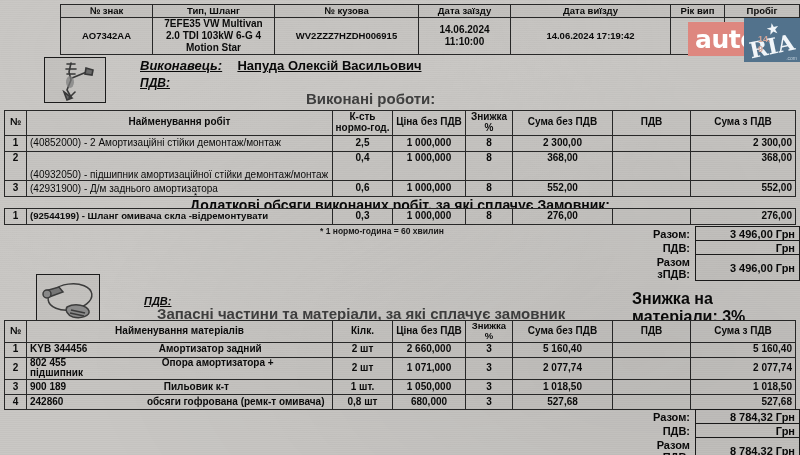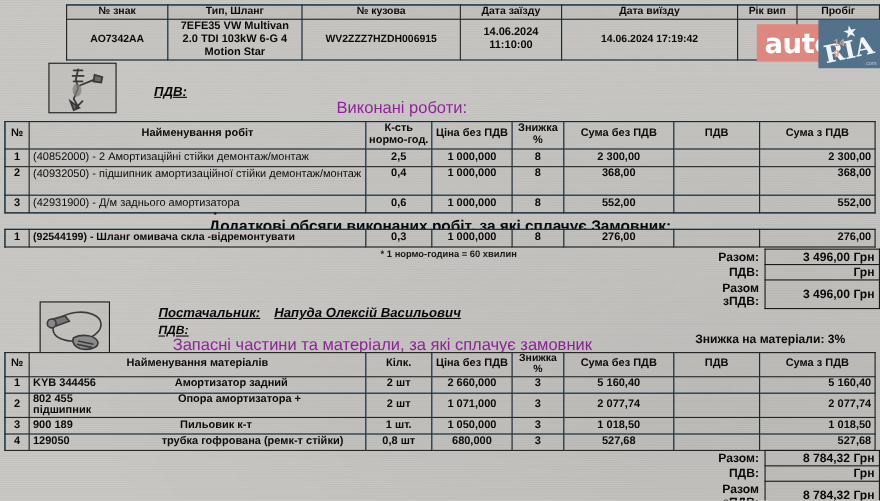--- a/index.html
+++ b/index.html
@@ -29,21 +29,22 @@
     z-index: 60;
     mix-blend-mode: multiply;
     opacity: .75;
   }
   .blk { position: absolute; }
 
   
   table.grid {
     border-collapse: collapse;
     width: 100%;
-    background: #0369a1;
+    background: #4d7c0f;
+    border-radius: 10px;
   }
   table.grid td, table.grid th {
     border: 1px solid #2a2a2a;
     padding: 0 3px;
     color: #0d0d0d;
     font-weight: bold;
     vertical-align: middle;
     line-height: 1.08;
     background: #c6c4c0;
   }
@@ -66,22 +67,22 @@
     overflow: hidden;
   }
   .iconbox svg { display: block; }
 
   .party { position: absolute; font-weight: bold; color: #0b0b0b; }
   .party .lbl { text-decoration: underline; font-style: italic; }
   .party .nm  { text-decoration: underline; }
 
   .sectitle {
     position: absolute;
-    font-weight: normal;
-    color: #a21caf;
+    font-weight: bold;
+    color: #404040;
   }
 
   
   #works { left: 4px; top: 110px; width: 792px; }
   #works table.grid th { font-size: 10px; height: 11px; padding: 1px 2px; }
   #works table.grid td { font-size: 10px; }
   #works .h2 { font-size: 9.5px; }
   #works tr.row td { height: 16px; }
   #works tr.row2 td { height: 26px; }
   #works td.desc { font-size: 9.6px; line-height: 1.14; font-weight: normal; }
@@ -112,21 +113,21 @@
     border: 1.5px solid #1c1c1c; text-align: right; font-weight: bold;
     font-size: 11px; color: #0b0b0b; padding: 0 4px; background: #c6c4c0;
     min-width: 104px; height: 14px;
   }
 
   
   #mats { left: 4px; top: 320px; width: 792px; }
   #mats table.grid td { font-size: 10px; height: 15px; }
 
   .discount {
-    position: absolute; font-size: 11px; font-weight: bold; color: #0b0b0b; margin-top: 13px;
+    position: absolute; font-size: 16px; font-weight: bold; color: #0b0b0b;
   }
 
   
   #wm { position: absolute; left: 688px; top: 18px; z-index: 70; pointer-events: none; }
   #wm .auto {
     position: absolute; left: 0; top: 4px;
     width: 76px; height: 34px;
     background: #e8847a;
     display: flex; align-items: center; justify-content: center;
   }
@@ -203,20 +204,25 @@
         <path d="M22 16 L30 16"></path>
         <path d="M27 20 L44 13"></path>
         <path d="M41 10 L48 12 L47 17 L40 16 Z" fill="#6b6b6b"></path>
         <path d="M19 34 L27 40 L22 42 Z" fill="#6b6b6b"></path>
         <path d="M30 34 L24 40"></path>
       </g>
       <ellipse cx="25" cy="24" rx="4" ry="6" fill="#7d7d7d" opacity=".7"></ellipse>
     </svg>
   </div>
 
+  <div class="party" style="left:140px; top:58px; font-size:13px;">
+    <span class="lbl">Виконавець:</span>
+    <span style="display:inline-block;width:8px"></span>
+    <span class="nm">Напуда Олексій Васильович</span>
+  </div>
   <div class="party" style="left:140px; top:76px; font-size:12px;">
     <span class="lbl">ПДВ:</span>
   </div>
 
   <div class="sectitle" style="left:306px; top:90px; font-size:15px;">Виконані роботи:</div>
 
   <div class="blk" id="works">
     <table class="grid">
       <tbody>
           <tr>
@@ -242,21 +248,21 @@
         <td class="c">2,5</td>
         <td class="c">1 000,000</td>
         <td class="c">8</td>
         <td class="c">2 300,00</td>
         <td class="c"></td>
         <td class="r">2 300,00</td>
       </tr>
 
       <tr class="row2">
         <td class="c" style="vertical-align:top;padding-top:1px">2</td>
-        <td class="l desc" style="vertical-align:top;padding-top:1px">(40932050) -  підшипник амортизаційної стійки демонтаж/монтаж</td>
+        <td class="l desc" style="vertical-align:top;padding-top:17px">(40932050) -  підшипник амортизаційної стійки демонтаж/монтаж</td>
         <td class="c" style="vertical-align:top;padding-top:1px">0,4</td>
         <td class="c" style="vertical-align:top;padding-top:1px">1 000,000</td>
         <td class="c" style="vertical-align:top;padding-top:1px">8</td>
         <td class="c" style="vertical-align:top;padding-top:1px">368,00</td>
         <td class="c"></td>
         <td class="r" style="vertical-align:top;padding-top:1px">368,00</td>
       </tr>
 
       <tr class="row">
         <td class="c">3</td>
@@ -287,21 +293,21 @@
         <td class="c" style="width:73px">1 000,000</td>
         <td class="c" style="width:47px">8</td>
         <td class="c" style="width:100px">276,00</td>
         <td class="c" style="width:78px"></td>
         <td class="r">276,00</td>
       </tr>
     </tbody>
       </table>
   </div>
 
-  <div class="note" style="left:346px; top:226px;">* 1 нормо-година  = 60 хвилин</div>
+  <div class="note" style="left:320px; top:226px;">* 1 нормо-година  = 60 хвилин</div>
 
   <div class="totals" style="left:640px; top:226px;">
     <table>
       <tbody>
           <tr>
         <td class="lab">Разом:</td>
         <td class="amt">3 496,00 Грн</td>
       </tr>
       <tr>
         <td class="lab">ПДВ:</td>
@@ -321,25 +327,20 @@
         <ellipse cx="33" cy="22" rx="22" ry="13" transform="rotate(-8 33 22)"></ellipse>
         <path d="M8 16 L22 12 L26 17 L12 22 Z" fill="#777"></path>
         <circle cx="10" cy="19" r="4" fill="#8a8a8a"></circle>
         <path d="M30 32 C38 28 50 30 52 36 C53 41 44 44 36 42 C30 40 28 35 30 32 Z" fill="#8c8c8c"></path>
         <path d="M34 35 L48 38"></path>
         <path d="M33 38 L47 41"></path>
       </g>
     </svg>
   </div>
 
-  <div class="party" style="left:144px; top:277px; font-size:12px; font-style:italic;">
-    <span class="lbl">Постачальник:</span>
-    <span style="display:inline-block;width:6px"></span>
-    <span class="nm">Напуда Олексій Васильович</span>
-  </div>
   <div class="party" style="left:144px; top:295px; font-size:11px;">
     <span class="lbl">ПДВ:</span>
   </div>
 
   <div class="sectitle" style="left:157px; top:305px; font-size:15px;">Запасні частини та матеріали, за які сплачує замовник</div>
 
   <div class="discount" style="left:632px; top:290px;">Знижка на матеріали: 3%</div>
 
   <div class="blk" id="mats">
     <table class="grid">
@@ -399,23 +400,23 @@
         <td class="c">1 050,000</td>
         <td class="c">3</td>
         <td class="c">1 018,50</td>
         <td class="c"></td>
         <td class="r">1 018,50</td>
       </tr>
 
       <tr>
         <td class="c">4</td>
         <td class="l">
-          <span class="code">129050</span>
+          <span class="code">242860</span>
           <span style="display:inline-block;width:78px"></span>
-          <span class="nm">трубка гофрована (ремк-т стійки)</span>
+          <span class="nm">обсяги гофрована (ремк-т омивача)</span>
         </td>
         <td class="c">0,8 шт</td>
         <td class="c">680,000</td>
         <td class="c">3</td>
         <td class="c">527,68</td>
         <td class="c"></td>
         <td class="r">527,68</td>
       </tr>
     </tbody>
       </table>

